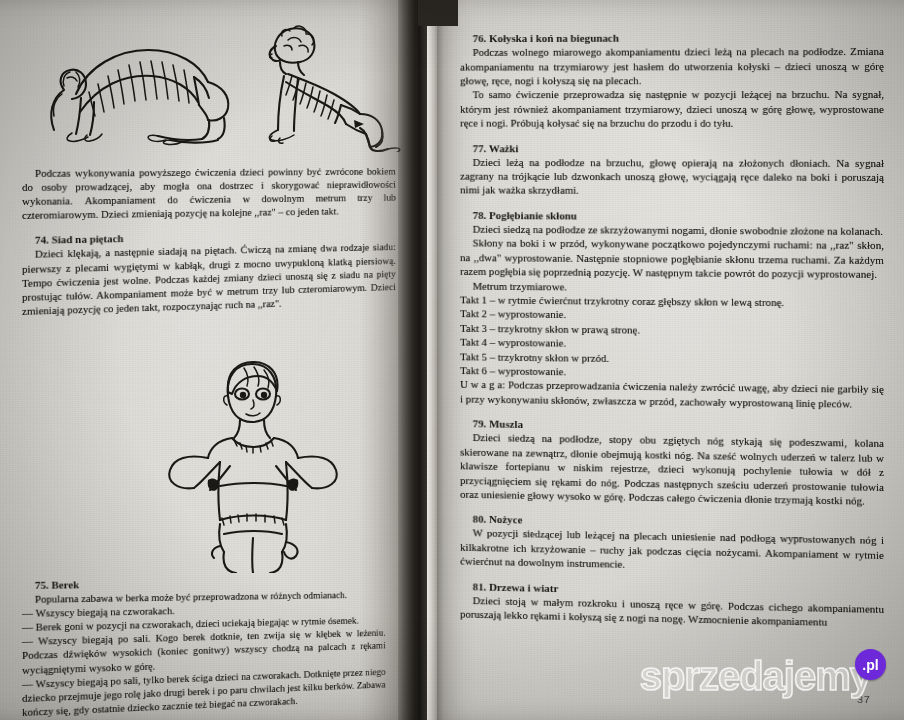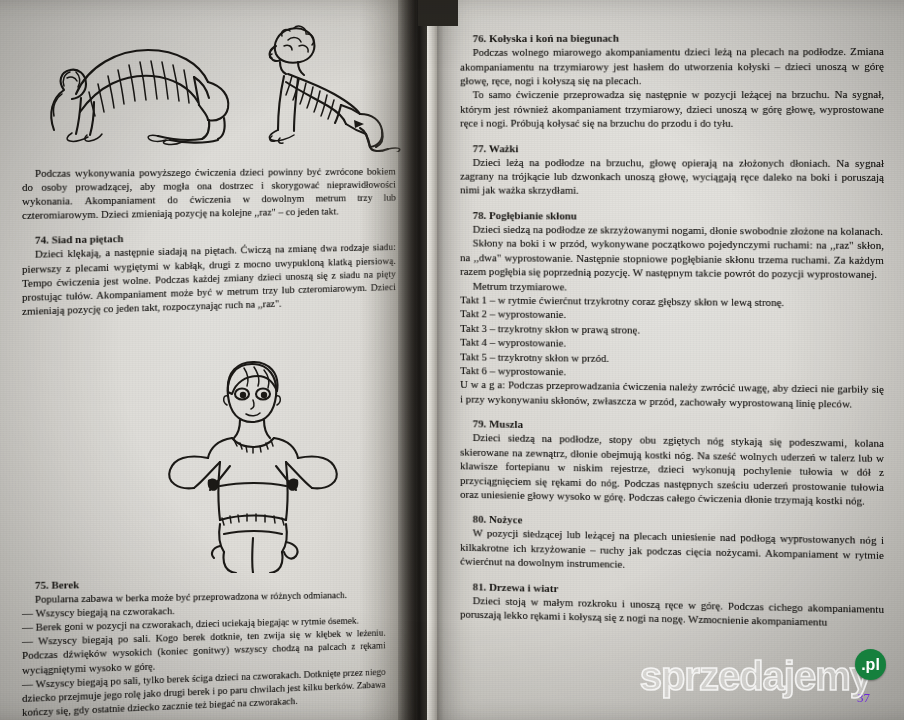--- a/index.html
+++ b/index.html
@@ -104,38 +104,38 @@
   .illus{position:absolute;z-index:4;}
   #illus-top{left:18px;top:2px;width:400px;height:150px;}
   #illus-mid{left:148px;top:358px;width:210px;height:215px;}
   .illus svg{display:block;width:100%;height:100%;}
   .ink{fill:none;stroke:#1b1916;stroke-width:2.1;stroke-linecap:round;stroke-linejoin:round;}
   .ink-thin{fill:none;stroke:#1b1916;stroke-width:1.5;stroke-linecap:round;stroke-linejoin:round;}
   .ink-fill{fill:#1b1916;stroke:none;}
   
   #pageno{
     position:absolute;right:34px;bottom:14px;z-index:11;
-    font-family:Liberation Serif, serif;font-size:13px;color:#6d28d9;
+    font-family:Liberation Mono, monospace;font-size:11px;color:#404040;
   }
   
   #watermark{
     position:absolute;right:18px;bottom:26px;z-index:12;
     display:flex;align-items:flex-end;pointer-events:none;
   }
   #wm-text{
     font-family:"Liberation Sans", sans-serif;
     font-size:40px;font-weight:bold;letter-spacing:-1px;
     color:rgba(255,255,255,.30);
     -webkit-text-stroke:1.6px rgba(255,255,255,.78);
     line-height:.9;
   }
   #wm-badge{
     width:31px;height:31px;border-radius:50%;
-    background:#15803d;color:#fff;
-    font-family:"Liberation Sans", sans-serif;font-size:16px;font-weight:bold;
+    background:#6d28d9;color:#fff;
+    font-family:"Liberation Sans", sans-serif;font-size:14px;font-weight:bold;
     display:flex;align-items:center;justify-content:center;
     margin-left:-16px;margin-bottom:14px;
     box-shadow:0 1px 2px rgba(0,0,0,.35);
   }
 </style>
 </head>
 <body>
 
 <div id="scan">
 

